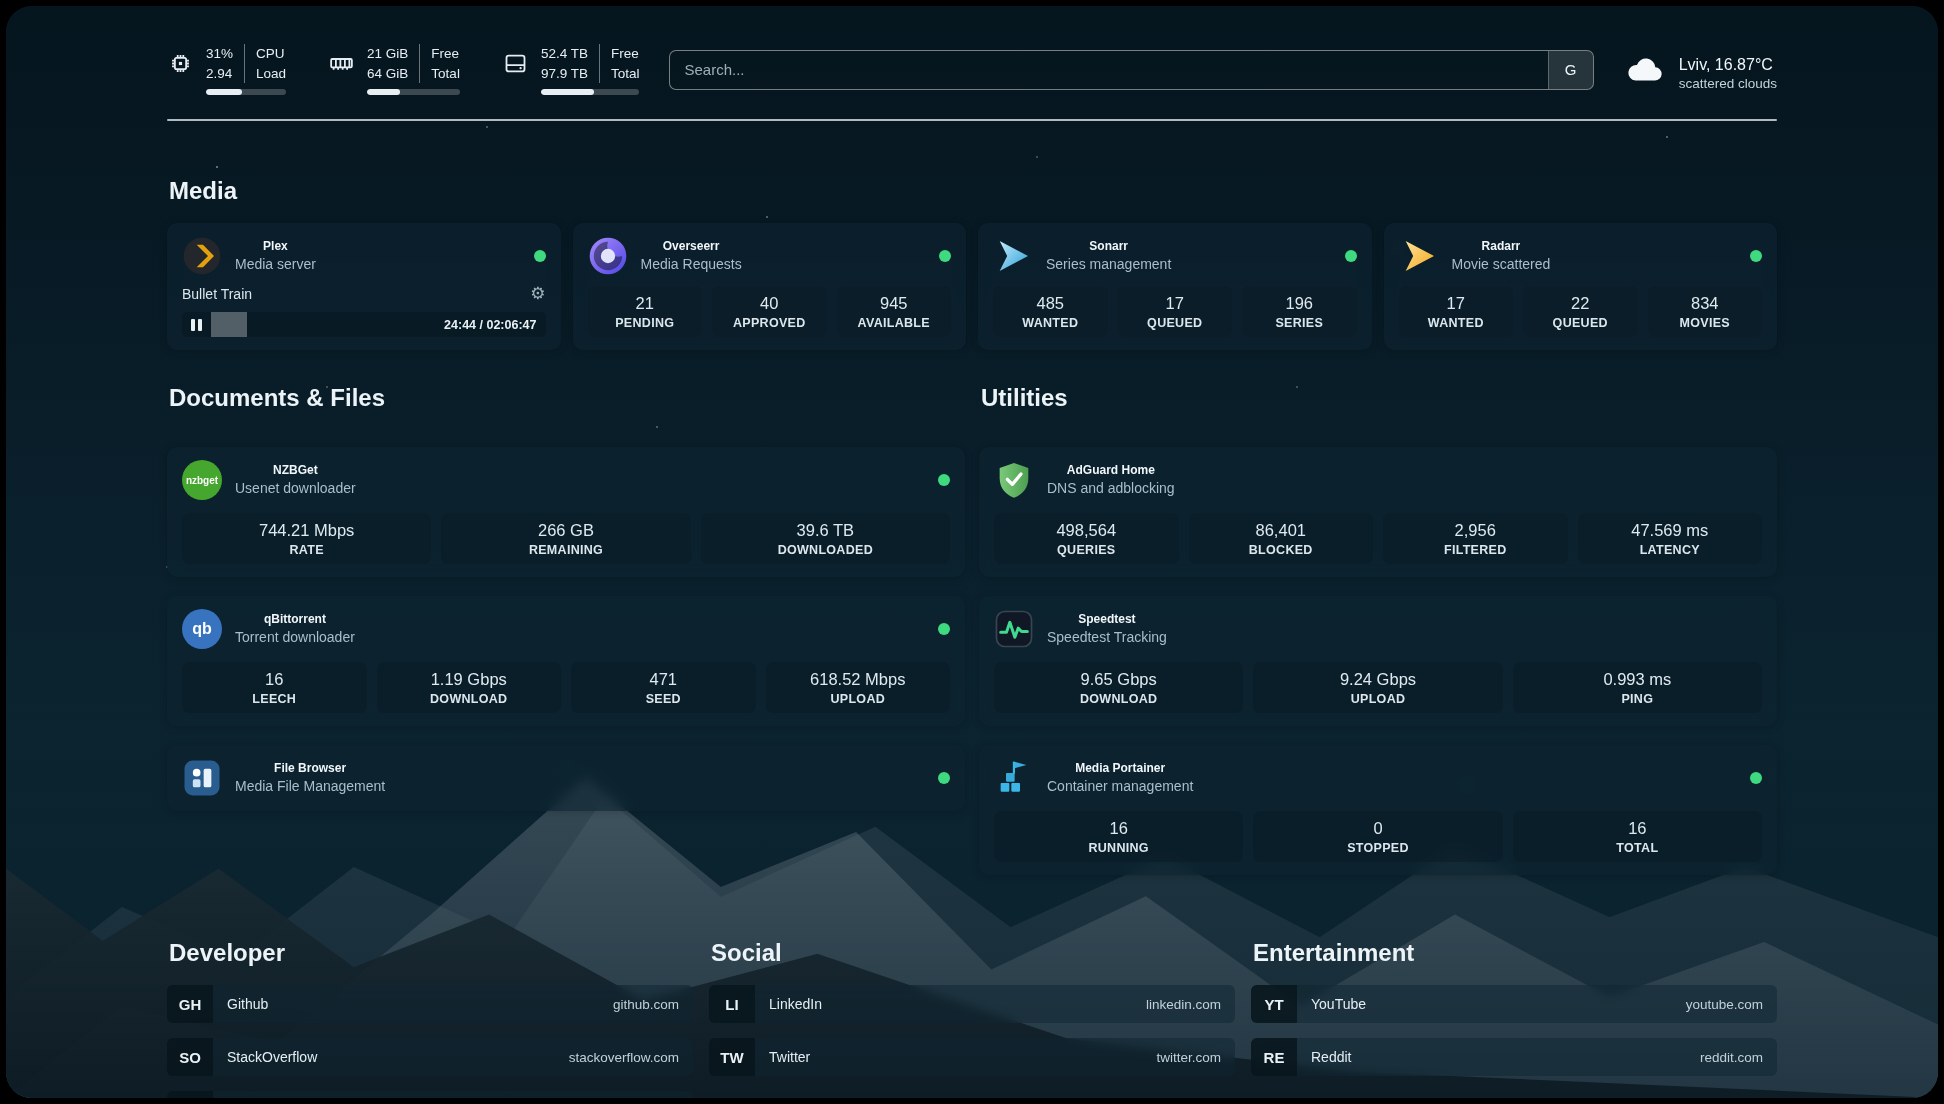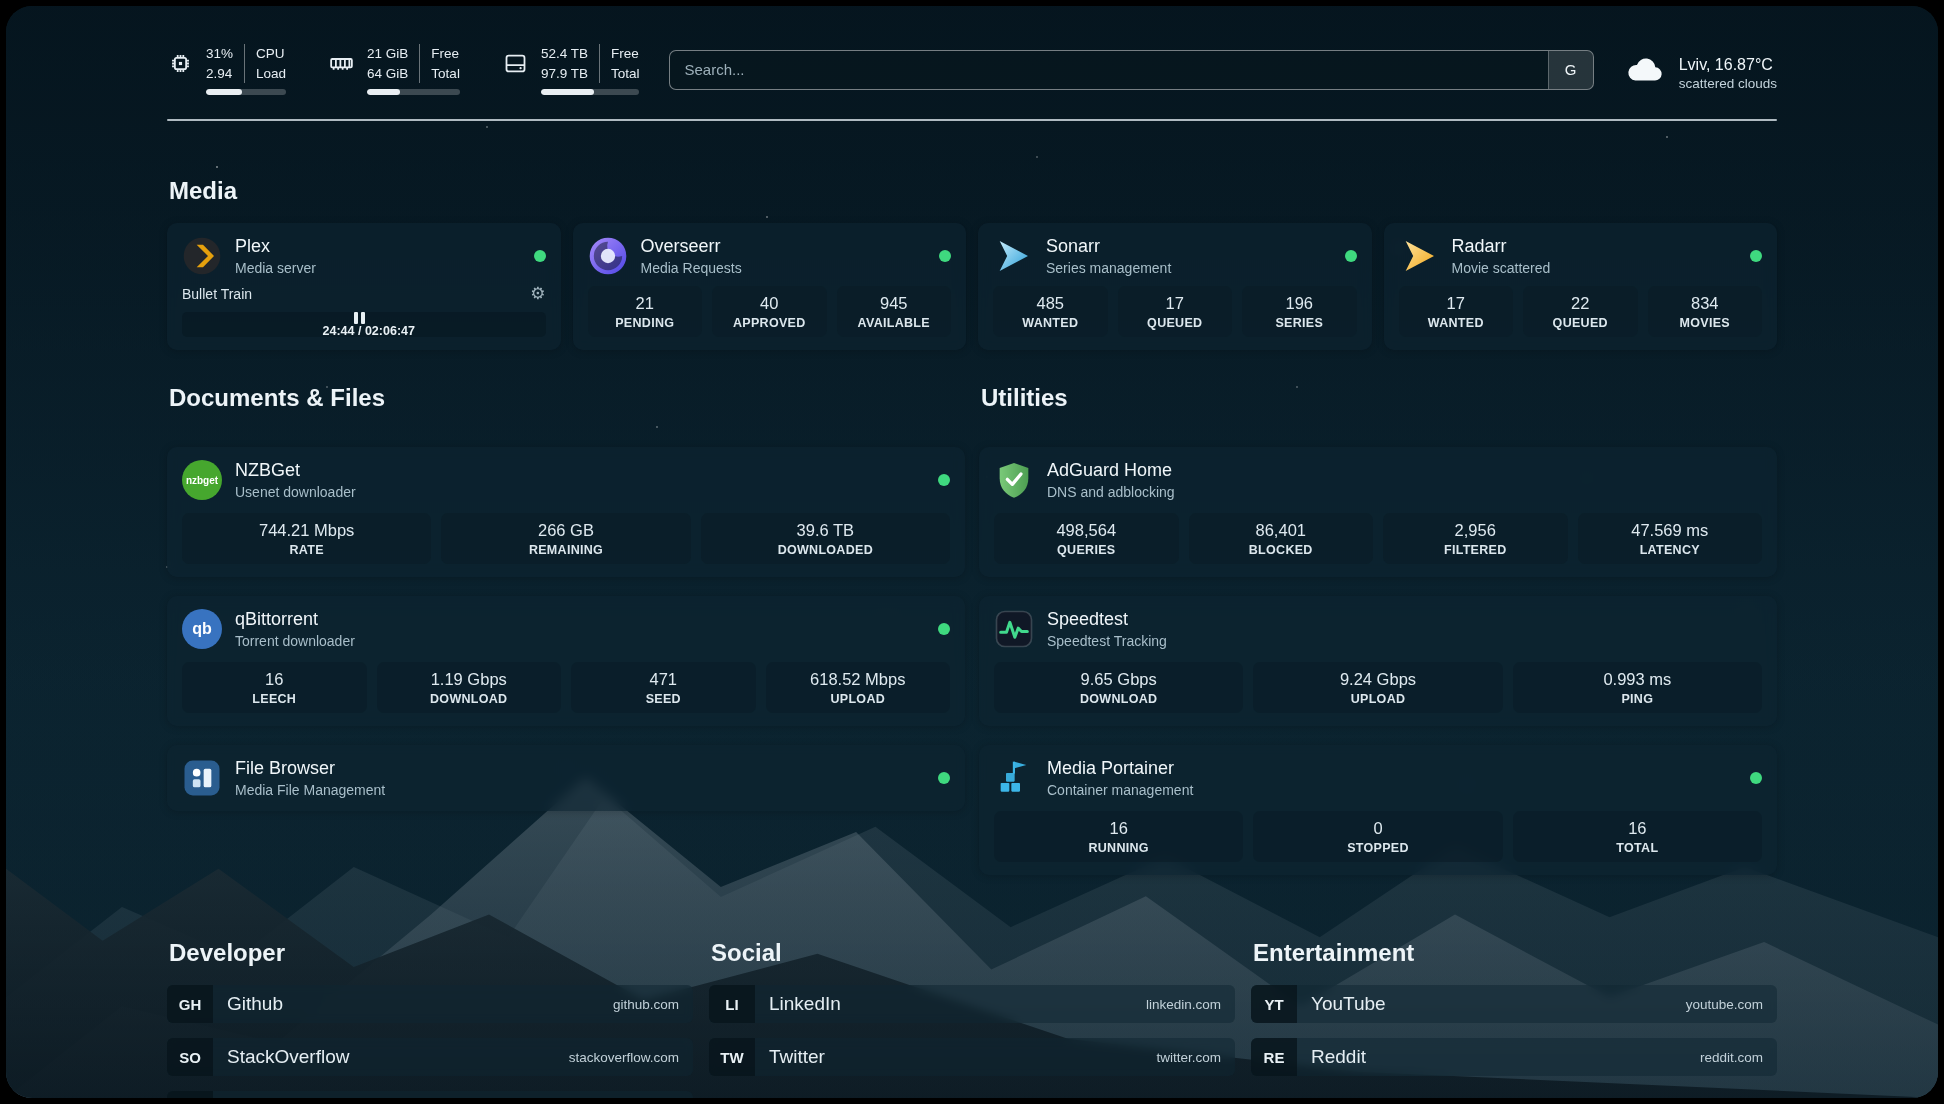--- a/index.html
+++ b/index.html
@@ -48,43 +48,43 @@
   .two-col{display:grid;grid-template-columns:1fr 1fr;gap:14px;margin-top:34px;}
   .col-stack{display:flex;flex-direction:column;gap:19px;}
   .col-stack .section-title{margin-bottom:16px;}
   
   .card{background:rgba(13,36,48,.62);border-radius:10px;padding:13px 15px;position:relative;backdrop-filter:blur(6px);box-shadow:0 1px 8px rgba(0,0,0,.2);}
   .media-grid .card{min-height:127px;display:flex;flex-direction:column;box-sizing:border-box;}
   .svc-head{display:flex;align-items:center;gap:13px;}
   .svc-icon{width:40px;height:40px;flex:0 0 40px;display:flex;align-items:center;justify-content:center;}
   .svc-icon svg{width:40px;height:40px;}
   .round-icon{width:40px;height:40px;border-radius:50%;display:flex;align-items:center;justify-content:center;color:#fff;font-weight:700;}
-  .svc-name{font-size:18px;font-weight:400;color:#f1f7fa;line-height:1.1;}
+  .svc-name{font-size:12px;font-weight:700;color:#f1f7fa;line-height:1.1;text-align:center;}
   .svc-sub{font-size:14px;color:#a9bfca;margin-top:3px;}
   .dot{width:12px;height:12px;border-radius:50%;background:#3fd97f;margin-left:auto;flex:0 0 12px;}
   .stats{display:flex;gap:10px;margin-top:13px;}
   .media-grid .stats{margin-top:auto;}
   .stat{flex:1;background:rgba(10,28,38,.6);border-radius:7px;padding:8px 4px 7px;text-align:center;}
   .stat .v{font-size:16.5px;color:#dfeaf0;}
   .stat .l{font-size:12.5px;font-weight:700;color:#dce7ed;margin-top:3px;letter-spacing:.3px;}
   
   .np-row{display:flex;align-items:center;margin-top:9px;}
   .np-title{font-size:14px;color:#dce7ed;}
   .gear{margin-left:auto;color:#9fb2bc;font-size:17px;cursor:pointer;line-height:1;}
-  .player{display:flex;align-items:center;margin-top:auto;background:rgba(9,25,34,.72);border-radius:5px;height:25px;padding:0 9px;flex-direction:column;}
+  .player{display:flex;align-items:center;margin-top:auto;background:rgba(9,25,34,.72);border-radius:5px;height:25px;padding:0 9px;}
   .pause{display:flex;gap:3px;margin-right:9px;cursor:pointer;}
   .pause i{width:4px;height:12px;background:#e8f0f4;border-radius:1px;}
   .track{flex:1;position:relative;height:100%;}
   .track .prog{position:absolute;left:0;top:0;bottom:0;background:rgba(255,255,255,.30);}
   .ptime{margin-left:10px;font-size:12.5px;font-weight:700;color:#e9f1f5;white-space:nowrap;}
   
   .bookmarks{display:grid;grid-template-columns:repeat(3,1fr);gap:16px;margin-top:64px;}
   .bm-row{display:flex;align-items:center;height:38px;background:rgba(16,38,50,.52);border-radius:6px;margin-bottom:15px;overflow:hidden;cursor:pointer;backdrop-filter:blur(4px);}
   .bm-abbr{width:46px;align-self:stretch;background:rgba(7,19,26,.74);display:flex;align-items:center;justify-content:center;font-weight:700;font-size:15px;color:#e9f1f5;}
-  .bm-name{margin-left:14px;font-size:19px;color:#e5eef3;}
+  .bm-name{margin-left:14px;font-size:14px;color:#e5eef3;}
   .bm-url{margin-left:auto;margin-right:14px;font-size:13.5px;color:#c2d1d9;}
 </style>
 </head>
 <body>
 
 <div class="screen">
   <div class="mtn mtn-far"></div>
   <div class="mtn mtn-snow"></div>
   <div class="mtn mtn-near"></div>
   <div class="overlay"></div>

